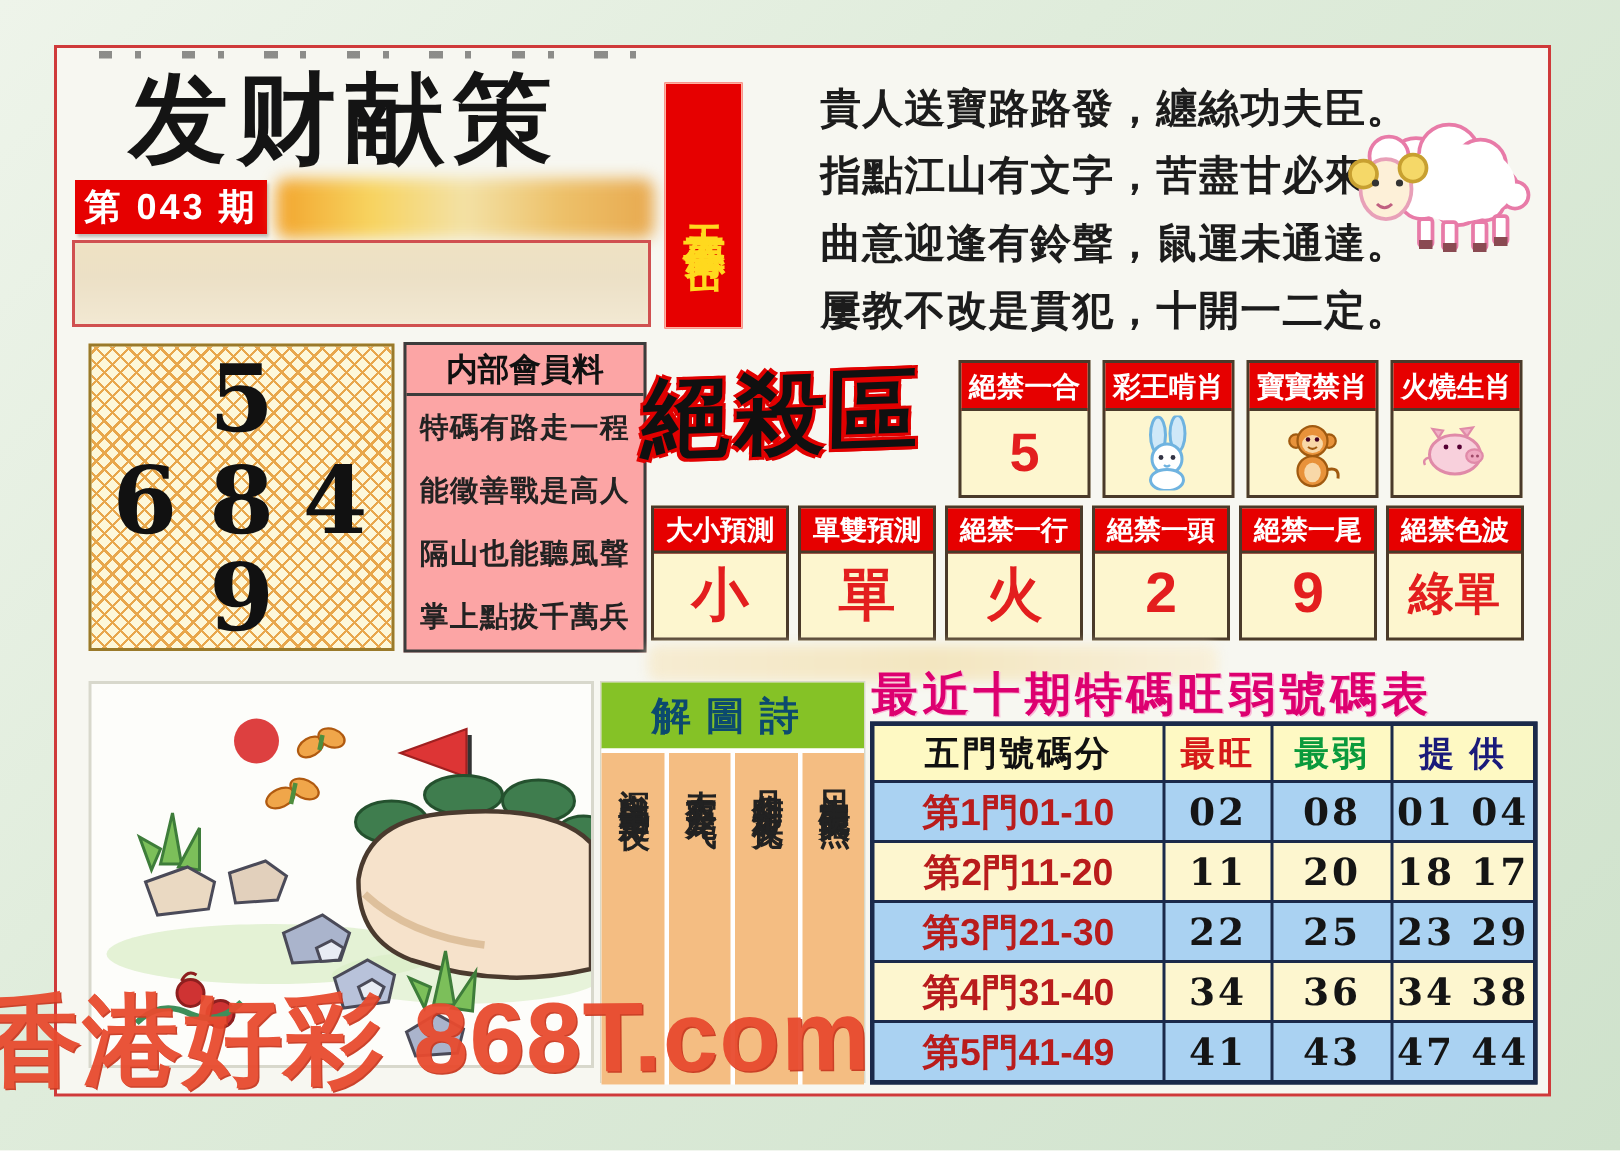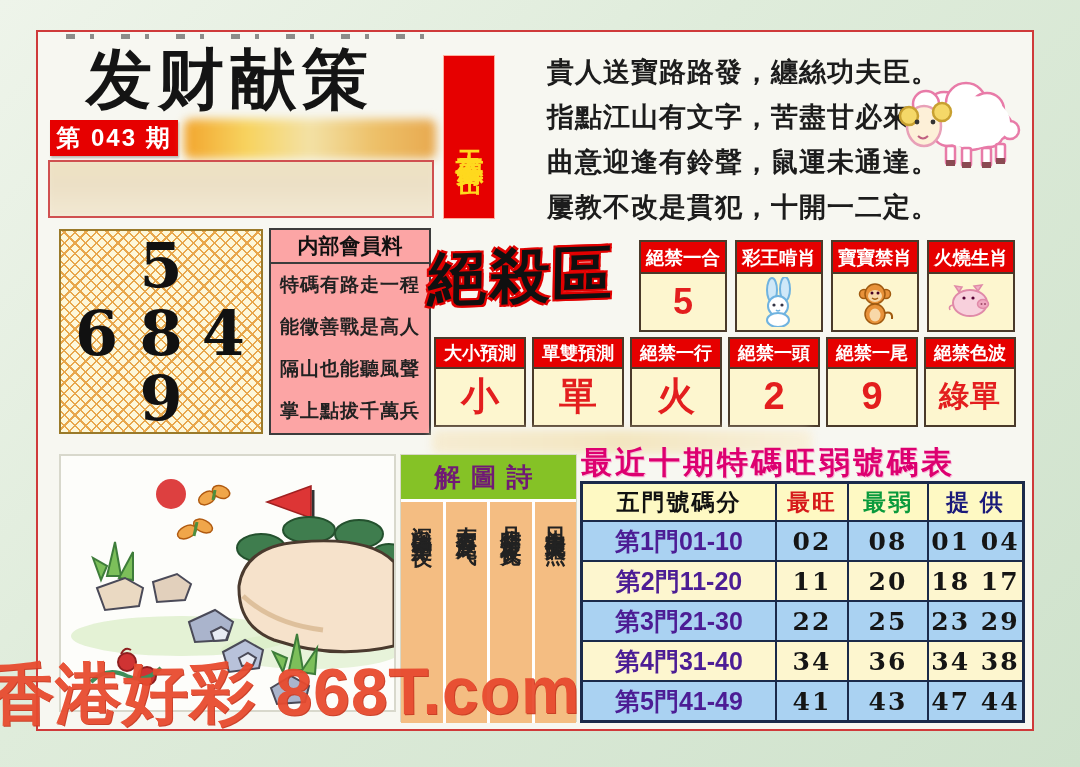--- a/index.html
+++ b/index.html
@@ -92,28 +92,28 @@
   .hc-table { left:542px; top:449px; width:445px; border:3px solid #1b2a4a;
     background:#1b2a4a; display:grid; grid-template-columns:192px 70px 78px 93px; gap:2px; }
   .hc-cell { display:flex; align-items:center; justify-content:center; }
   .hc-head { height:36px; background:#fef9c3; font-size:23px; font-weight:bold; color:#111;
     letter-spacing:2px; }
   .hc-head.hot  { color:#d61a1a; }
   .hc-head.cold { color:#0a9a3c; }
   .hc-head.prov { color:#1a1a7a; }
   .hc-data { height:38px; font-family:"DejaVu Serif", serif; font-size:25px;
     font-weight:bold; color:#151515; letter-spacing:2px; }
-  .hc-gate { font-family:"Liberation Sans", sans-serif; color:#4c1d95; font-size:25px;
+  .hc-gate { font-family:"Liberation Sans", sans-serif; color:#b91c1c; font-size:25px;
     letter-spacing:0; font-weight:bold; }
   .r-blue  { background:#aad2f2; }
   .r-cream { background:#fdf6cf; }
 
   .pp-box { left:362px; top:422px; width:177px; height:268px; background:#fff;
     border:1px solid #d8d8c8; }
-  .pp-head { height:44px; background:#85c226; color:#701a75; display:flex; align-items:center;
+  .pp-head { height:44px; background:#85c226; color:#0c4a6e; display:flex; align-items:center;
     justify-content:center; font-size:26px; font-weight:900; letter-spacing:10px; }
   .pp-cols { display:flex; height:224px; gap:3px; background:#fff; padding-top:3px; }
   .pp-col { flex:1; background:#f4bd82; display:flex; justify-content:center; padding-top:8px; }
   .pp-col span { writing-mode:vertical-rl; text-orientation:upright; font-size:21px;
     font-weight:bold; color:#222; letter-spacing:3px; }
 
   .painting { left:21px; top:422px; width:337px; height:258px; background:#fdfdfa;
     border:2px solid #d8d8cc; }
 
   .watermark { left:-12px; top:648px; font-size:66px; font-weight:900; color:#e84b2f;

